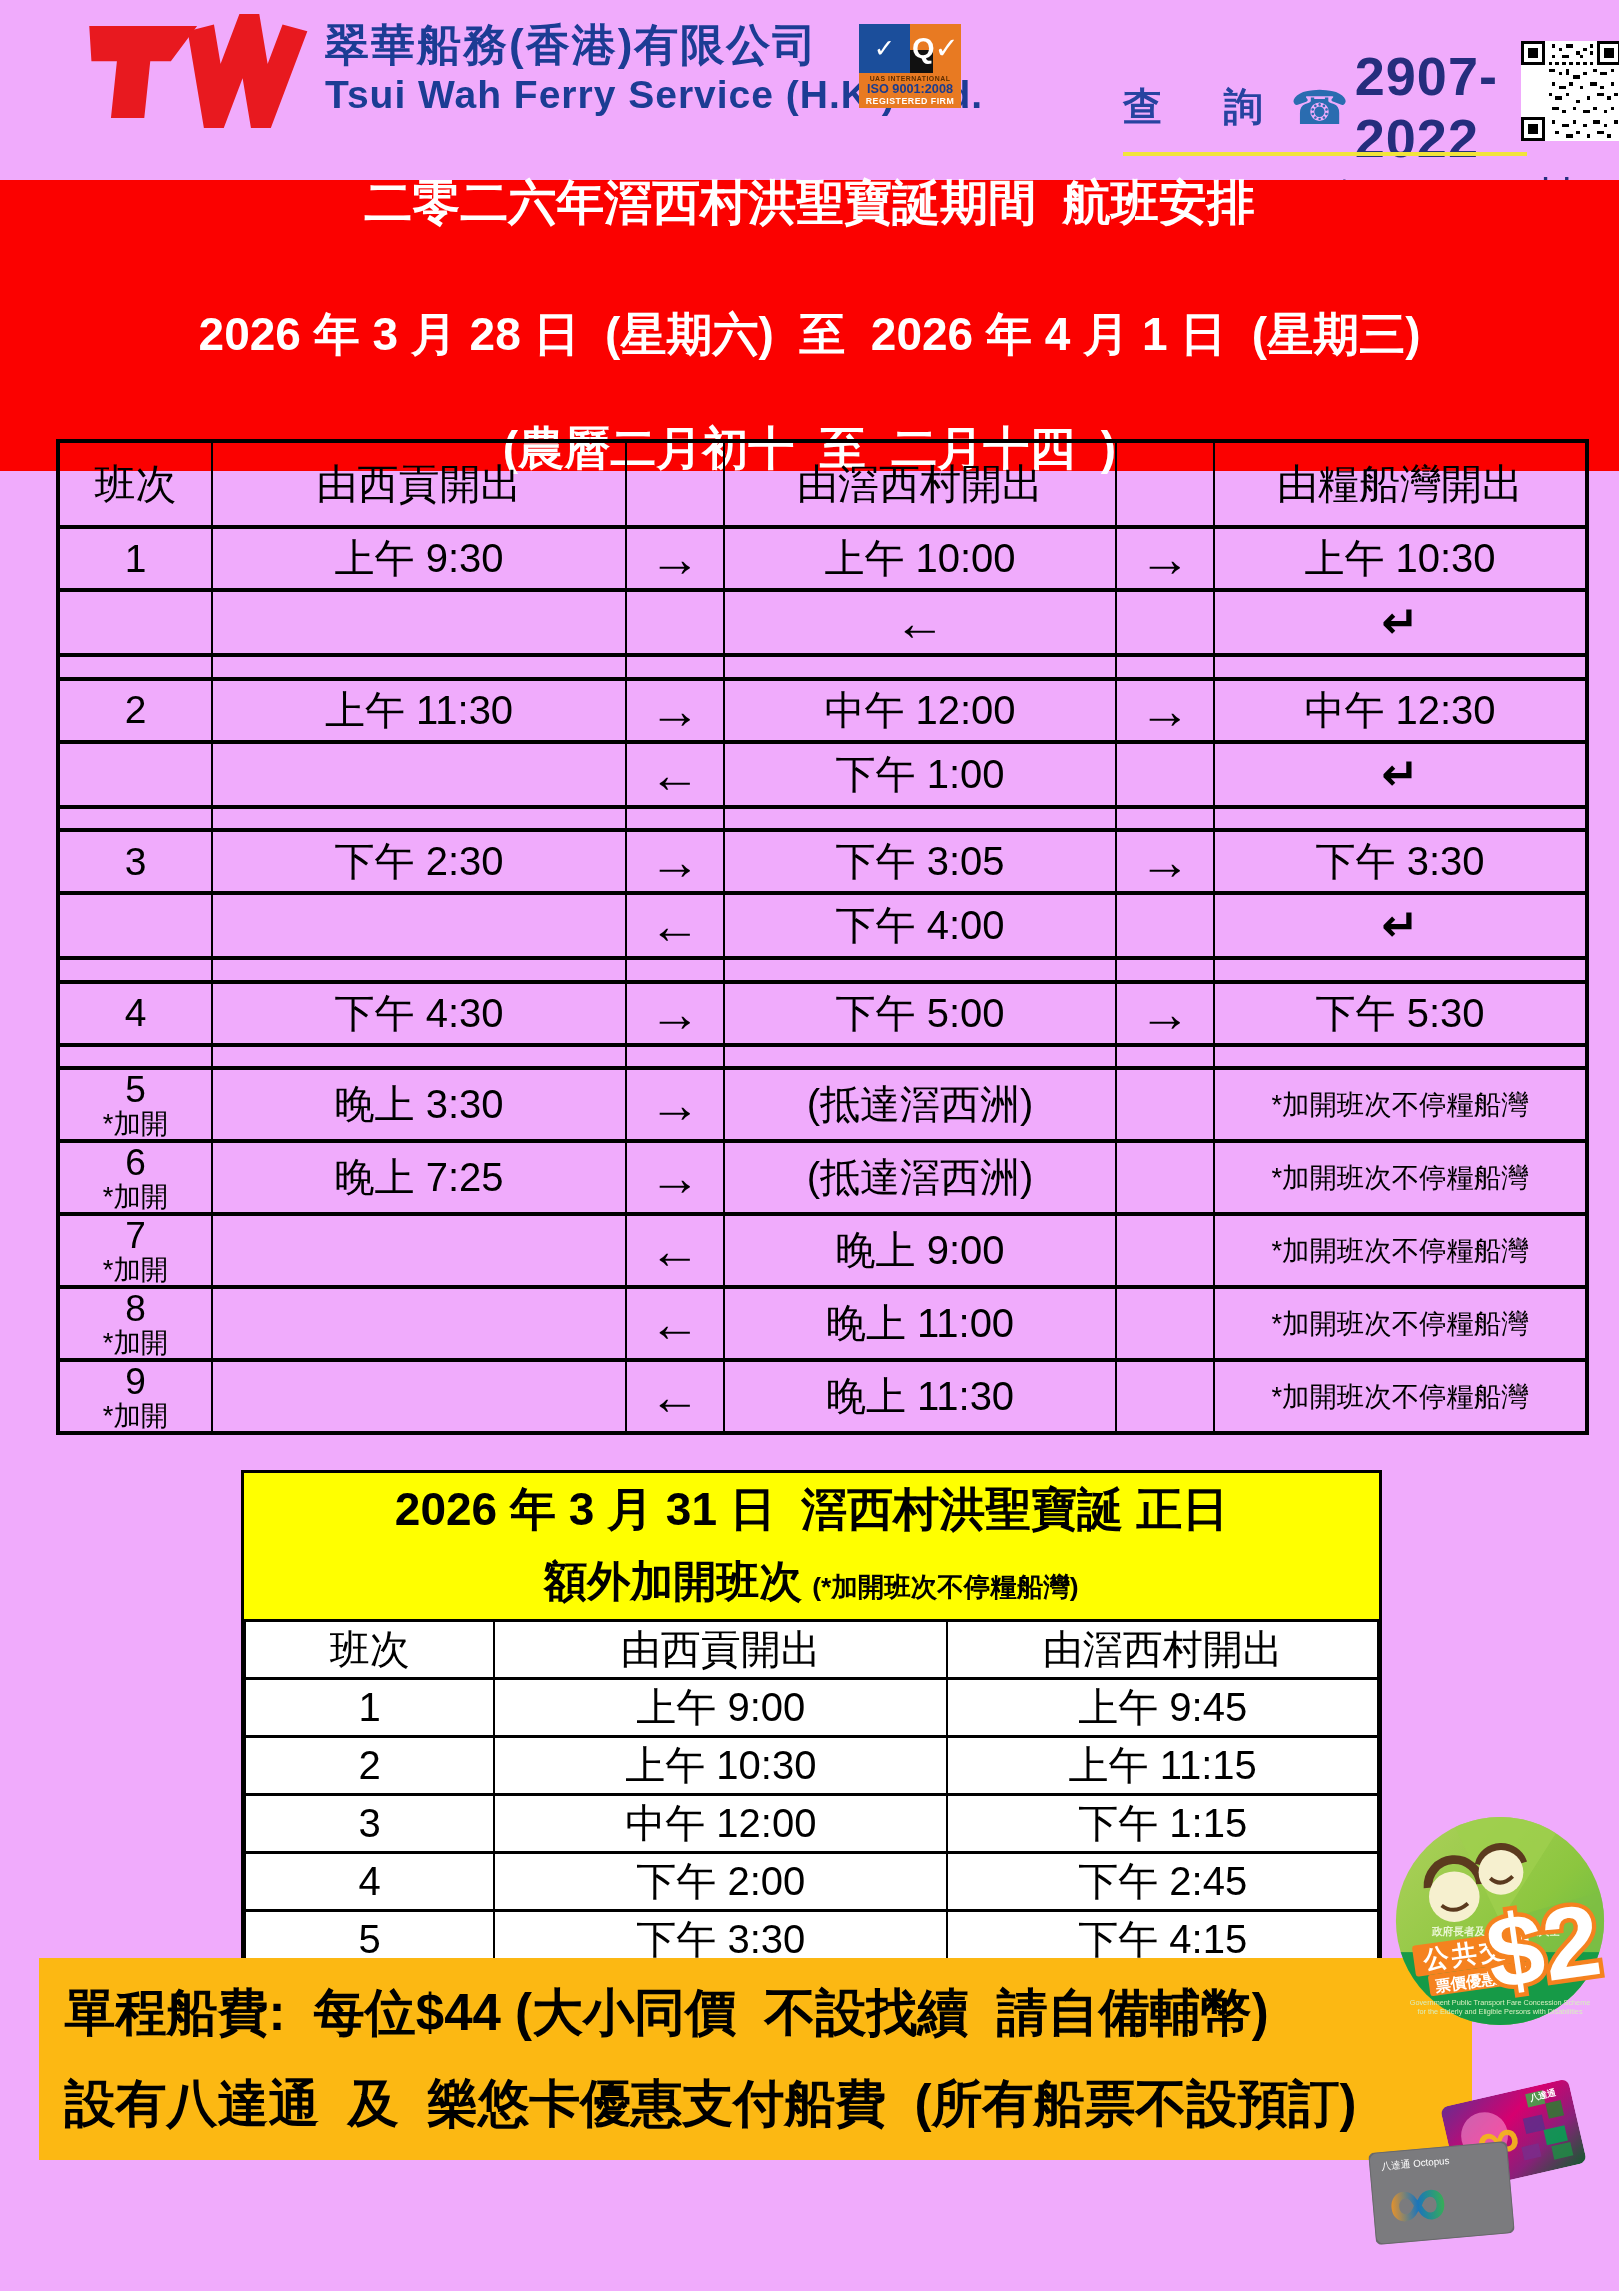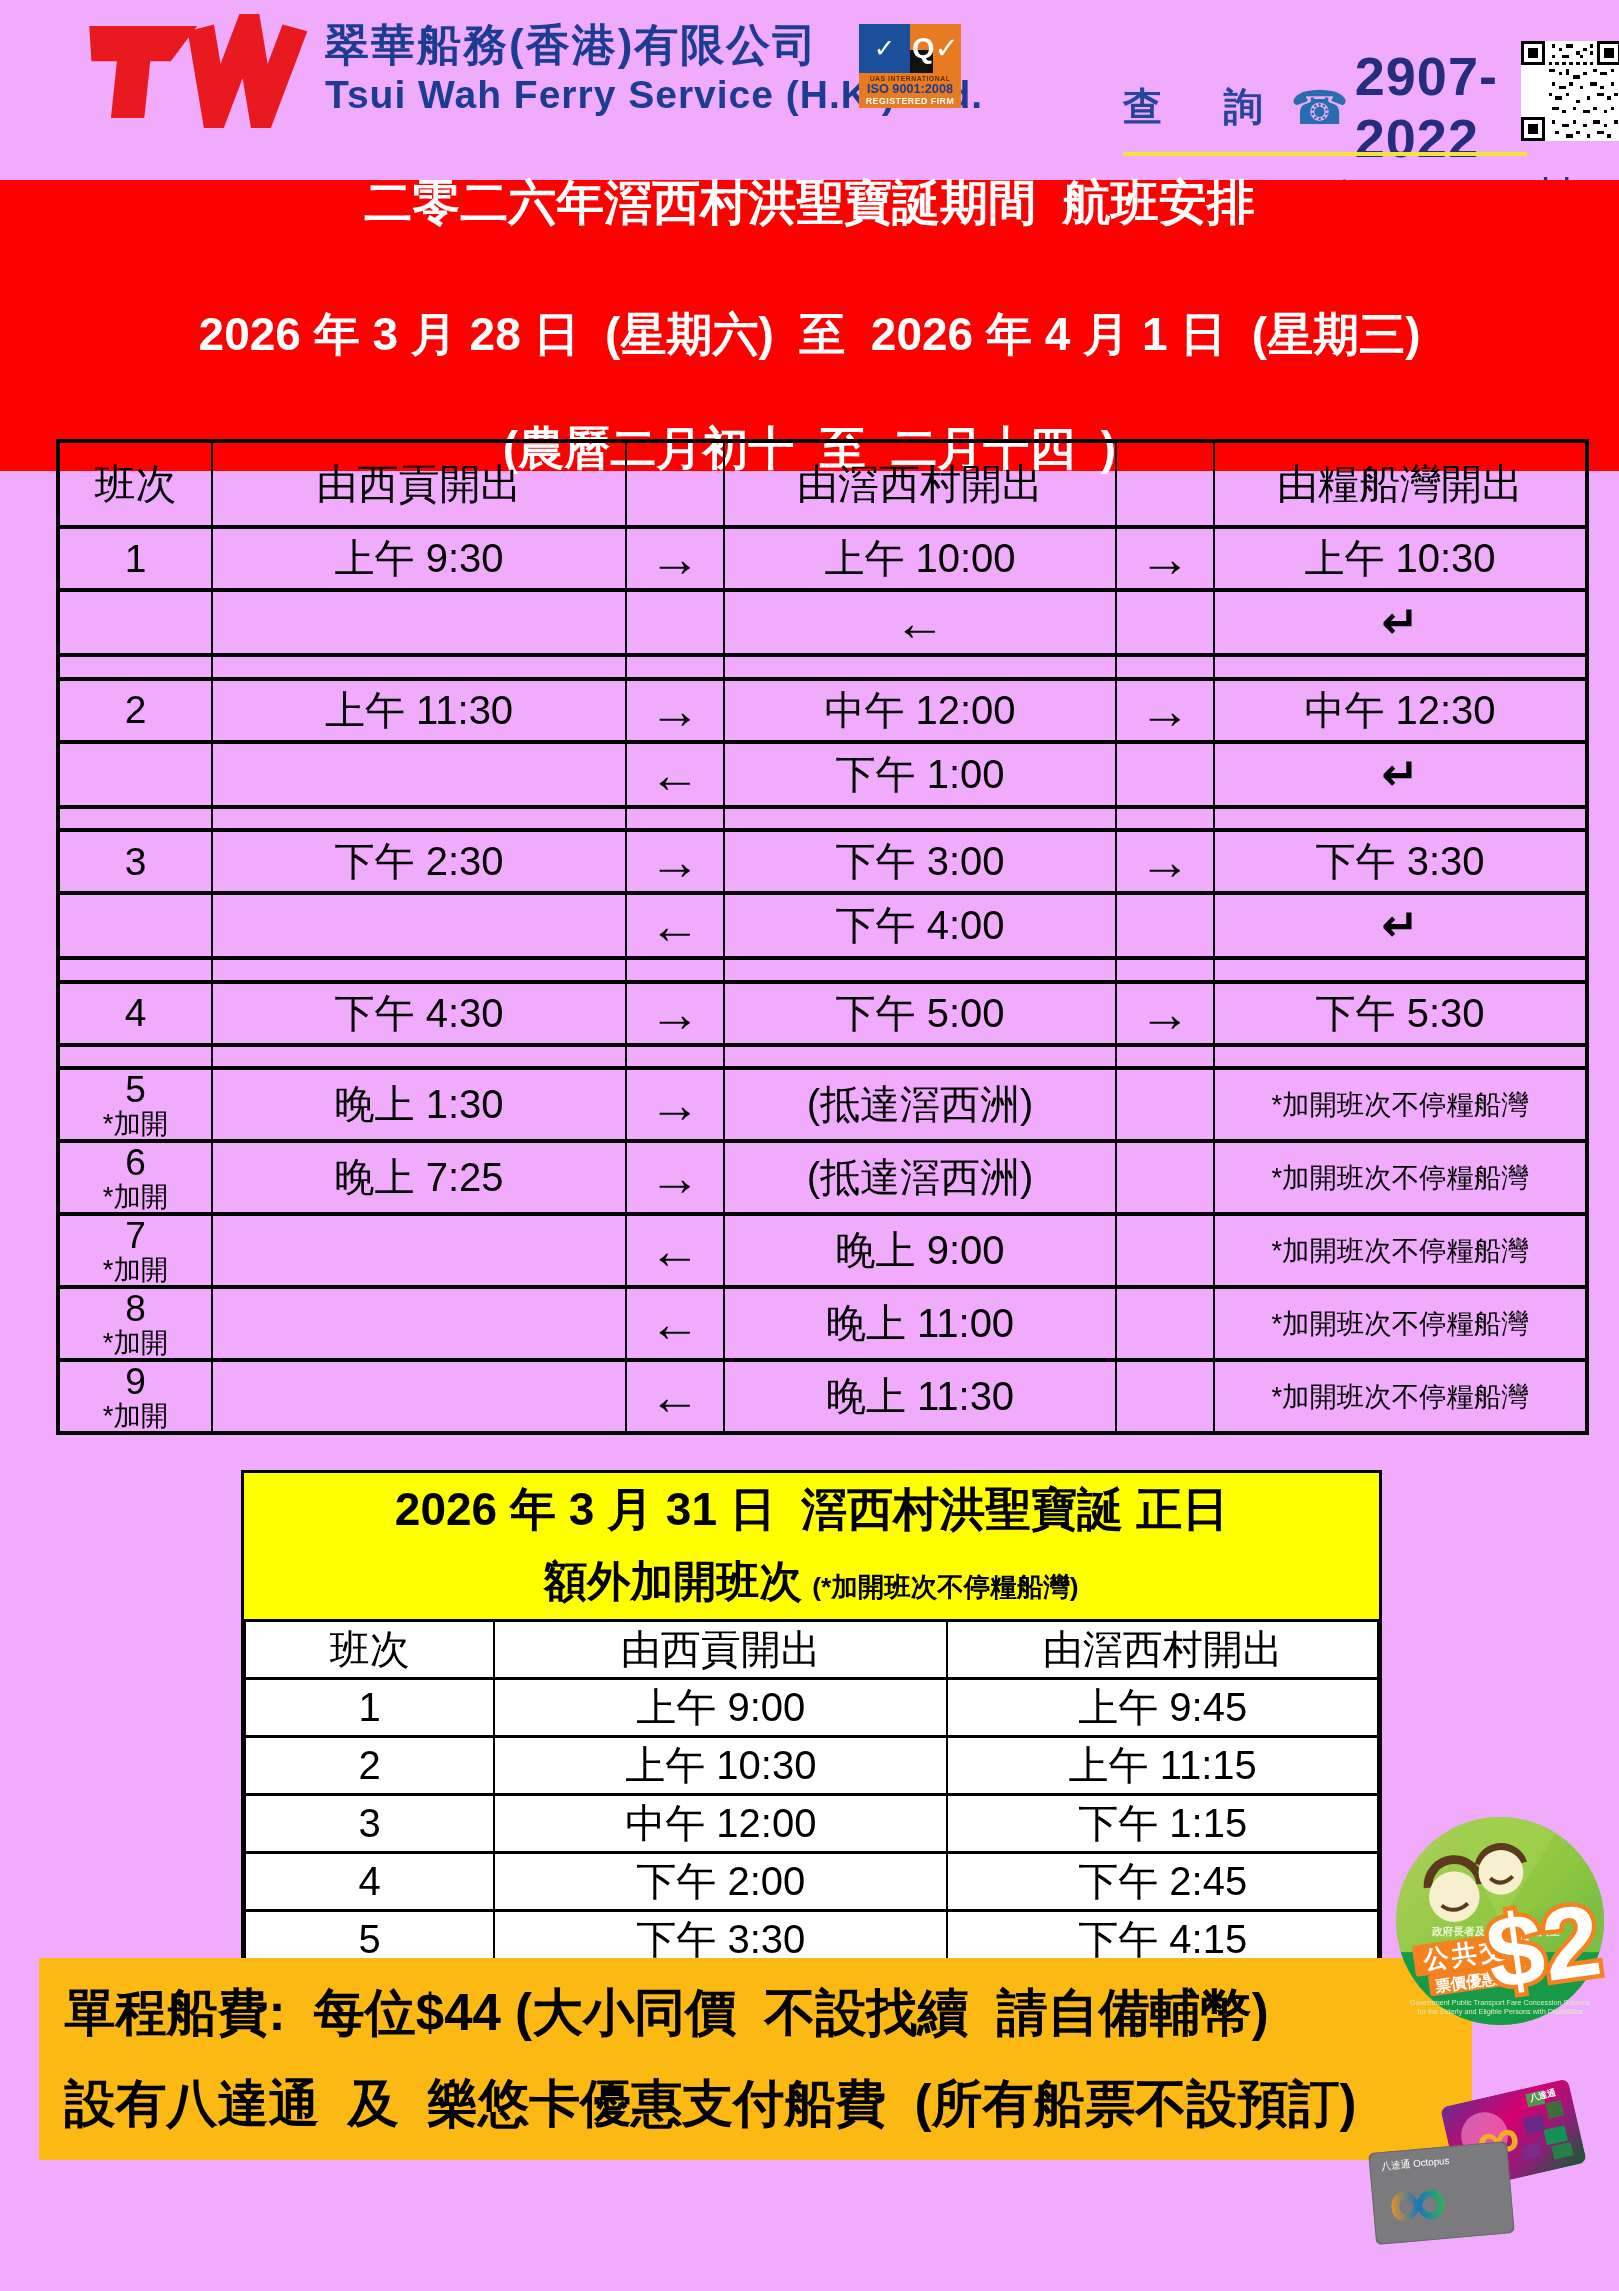--- a/index.html
+++ b/index.html
@@ -216,21 +216,21 @@
           <td></td>
           <td></td>
           <td></td>
           <td></td>
           <td></td>
         </tr>
     <tr class="r-trip">
       <td>3</td>
       <td class="time">下午 2:30</td>
       <td class="arrow">→</td>
-      <td class="time">下午 3:00</td>
+      <td class="time">下午 3:05</td>
       <td class="arrow">→</td>
       <td class="time">下午 3:30</td>
     </tr>
     <tr class="r-ret">
       <td></td>
       <td></td>
       <td class="arrow">←</td>
       <td class="time">下午 4:00</td>
       <td></td>
       <td class="ret-mark">↵</td>
@@ -257,21 +257,21 @@
           <td></td>
           <td></td>
           <td></td>
           <td></td>
         </tr>
     <tr class="r-x">
       <td>
         <div class="num">5</div>
         <div class="sub">*加開</div>
       </td>
-      <td class="time">晚上 1:30</td>
+      <td class="time">晚上 3:30</td>
       <td class="arrow">→</td>
       <td class="time">(抵達滘西洲)</td>
       <td></td>
       <td class="note">*加開班次不停糧船灣</td>
     </tr>
     <tr class="r-x">
       <td>
         <div class="num">6</div>
         <div class="sub">*加開</div>
       </td>

